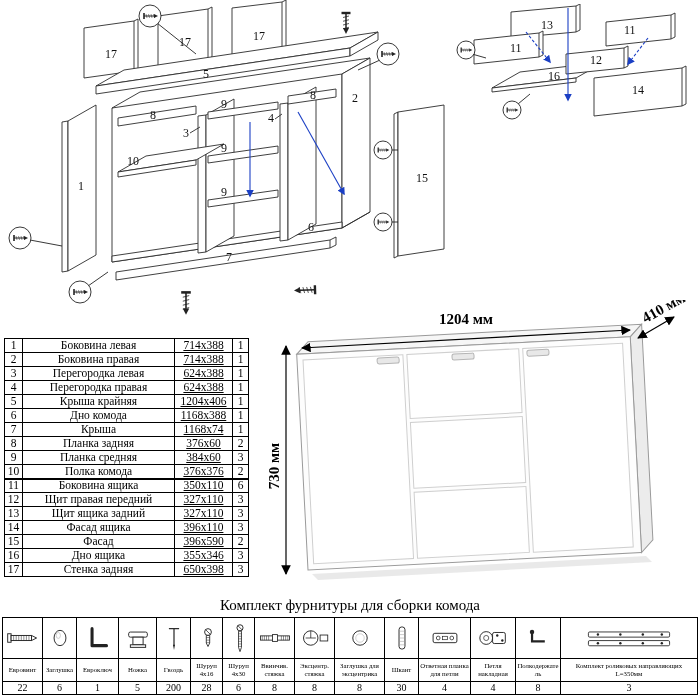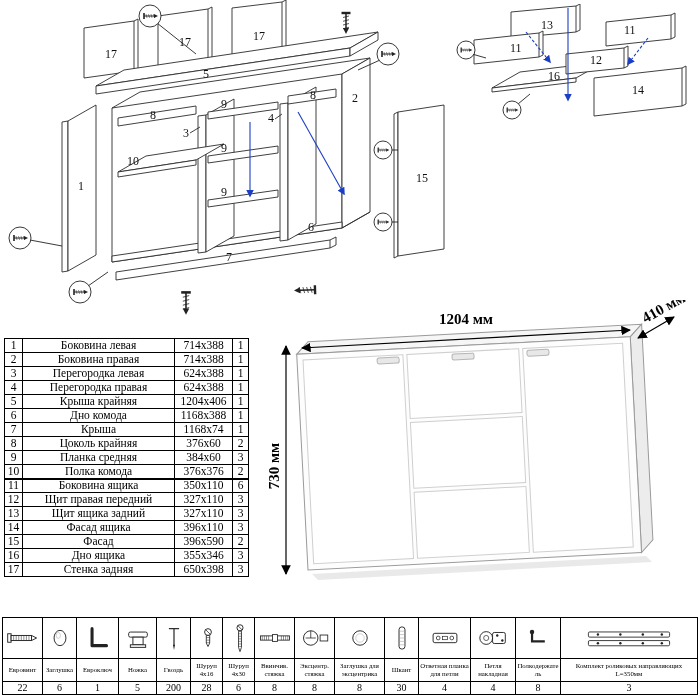--- a/index.html
+++ b/index.html
@@ -9,21 +9,21 @@
   .abs { position:absolute; }
   svg text.dlabel { font:12px "Liberation Serif", serif; fill:#111; }
   svg text.dim { font:bold 15px "Liberation Serif", serif; fill:#000; }
   .diagram-line path, .diagram-line rect { fill:#fff; }
   .diagram-line { stroke:#2b2b2b; stroke-width:0.9; stroke-linejoin:round; fill:#fff; }
   .blue line { stroke:#1b3fc4; stroke-width:1.1; fill:none; }
   #parts-table { position:absolute; left:4px; top:338px; border-collapse:collapse; border:1.5px solid #000; background:#fff; }
   #parts-table td { border:1px solid #000; font-size:11.5px; height:14px; text-align:center; padding:0 2px; line-height:1; white-space:nowrap; }
   #parts-table td.pt-num{ width:18px; }
   #parts-table td.pt-name{ width:152px;margin-top:16px; }
-  #parts-table td.pt-size{ width:58px; }
+  #parts-table td.pt-size{ width:58px;text-decoration:underline; }
   #parts-table td.pt-qty{ width:16px; }
   #parts-table tr:nth-child(10) td { border-bottom-width:2px; }
   #hw-title { position:absolute; left:0; top:597px; width:700px; text-align:center; font-size:15px; }
   #hardware-table { position:absolute; left:2px; top:617px; width:696px; border-collapse:collapse; table-layout:fixed; background:#fff; }
   #hardware-table td { border:1px solid #000; text-align:center; vertical-align:middle; overflow:hidden; }
   #hardware-table tr.hw-icons td { height:41px; }
   #hardware-table tr.hw-labels td { height:23px; font-size:6.8px; line-height:1.15; padding:0 1px; word-wrap:break-word; }
   #hardware-table tr.hw-qty td { height:13px; font-size:10px; line-height:1; }
   #hardware-table svg { display:block; margin:0 auto; }
 </style>
@@ -251,21 +251,21 @@
           <td class="pt-qty">1</td>
         </tr>
         <tr>
           <td class="pt-num">7</td>
           <td class="pt-name">Крыша</td>
           <td class="pt-size">1168x74</td>
           <td class="pt-qty">1</td>
         </tr>
         <tr>
           <td class="pt-num">8</td>
-          <td class="pt-name">Цоколь крайняя</td>
+          <td class="pt-name">Планка задняя</td>
           <td class="pt-size">376x60</td>
           <td class="pt-qty">2</td>
         </tr>
         <tr>
           <td class="pt-num">9</td>
           <td class="pt-name">Планка средняя</td>
           <td class="pt-size">384x60</td>
           <td class="pt-qty">3</td>
         </tr>
         <tr>
@@ -312,20 +312,21 @@
         </tr>
         <tr>
           <td class="pt-num">17</td>
           <td class="pt-name">Стенка задняя</td>
           <td class="pt-size">650x398</td>
           <td class="pt-qty">3</td>
         </tr>
       </tbody>
   </table>
 
+  <div id="hw-title">Комплект фурнитуры для сборки комода</div>
   <table id="hardware-table">
     <tbody>
       <tr class="hw-icons" id="hw-icons">
           <td style="width: 40px;">
             <svg width="34" height="38" viewBox="0 0 40 44">
               <g stroke="#222" fill="#fff" stroke-width="1.1">
                 <rect x="2" y="17" width="4" height="10"></rect>
                 <rect x="6" y="19" width="24" height="6"></rect>
                 <path d="M9 19 v6 M12 19 v6 M15 19 v6 M18 19 v6 M21 19 v6 M24 19 v6 M27 19 v6" stroke-width="0.6" fill="none"></path>
                 <path d="M30 19 L36 22 L30 25 Z"></path>

